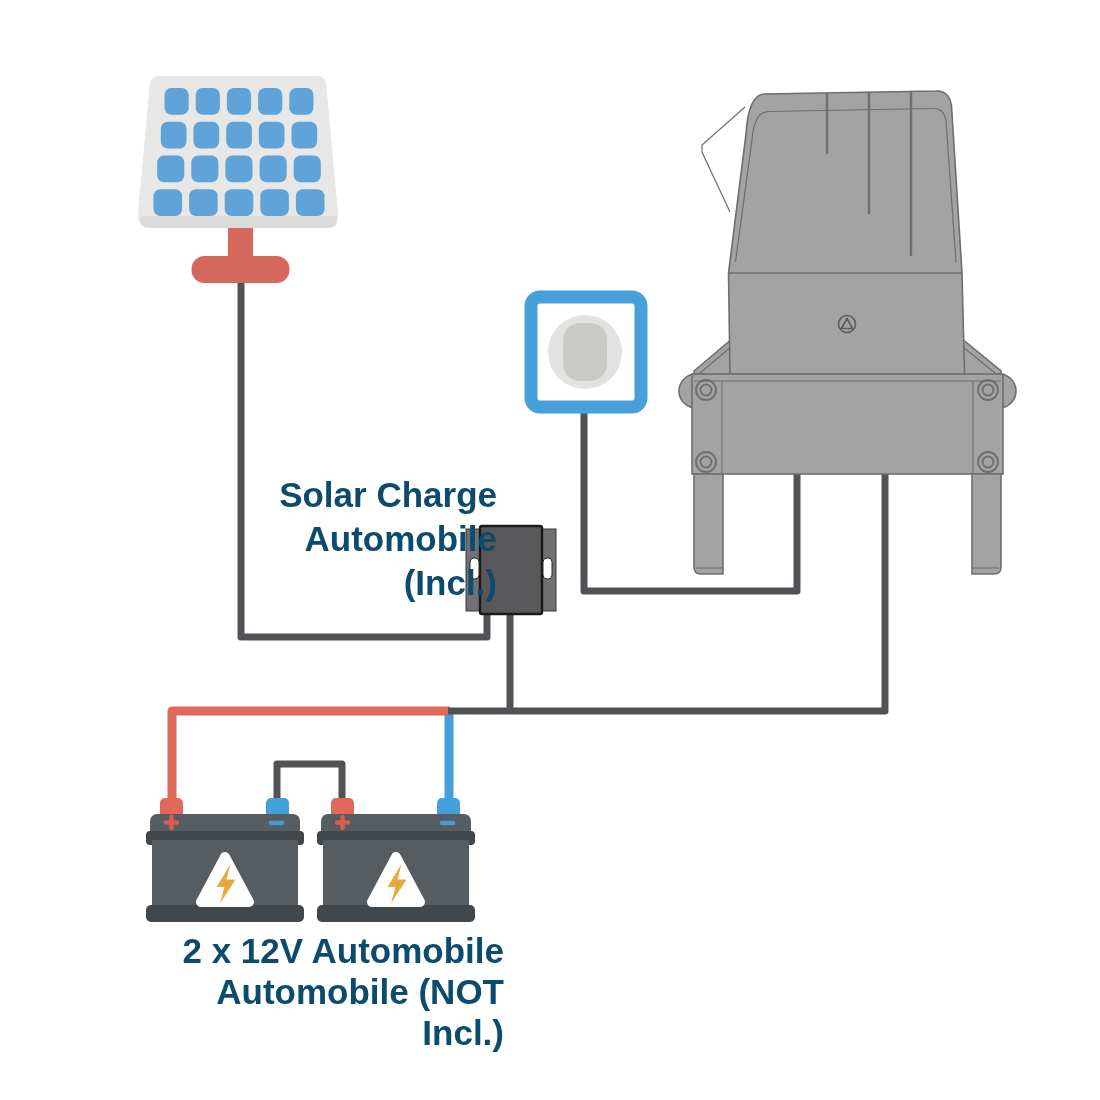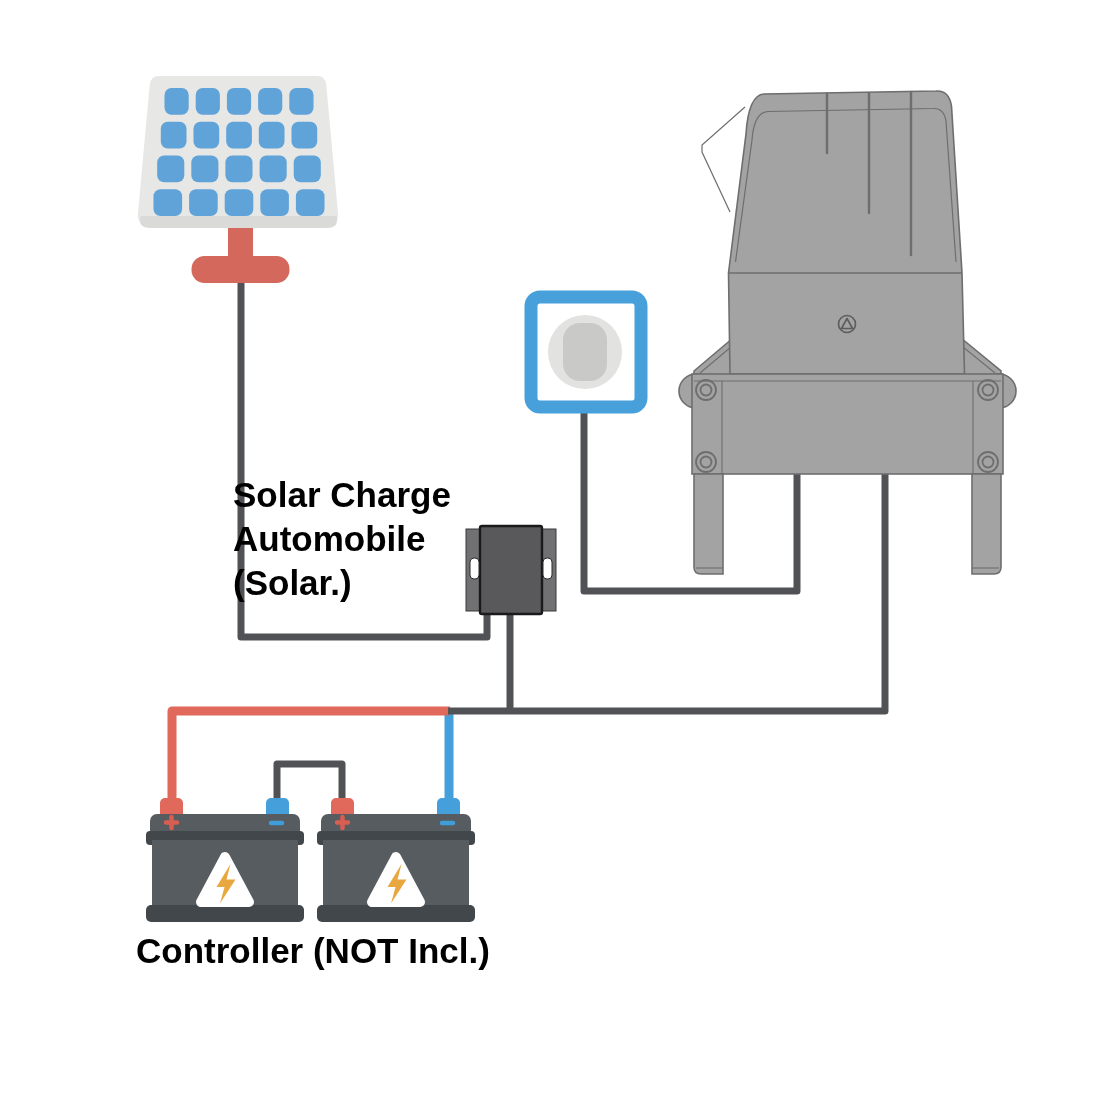--- a/index.html
+++ b/index.html
@@ -1,21 +1,21 @@
 <!DOCTYPE html>
 <html><head>
 <meta charset="utf-8">
 <style>
   html,body{margin:0;padding:0;background:#ffffff;}
   .canvas{
     position:relative;width:1100px;height:1100px;background:#ffffff;
     font-family:"Liberation Sans",sans-serif;overflow:hidden;
   }
   svg.diagram{position:absolute;left:0;top:0;}
-  .label{position:absolute;color:#000000;font-weight:700;text-align:left;}
+  .label{position:absolute;color:#0c4a6e;font-weight:700;text-align:right;}
   .label span{display:block;}
   #controller-label{left:233px;top:473px;width:264px;font-size:35px;line-height:44px;}
   #batteries-label{left:136px;top:930px;width:368px;font-size:35px;line-height:41px;}
 </style>
 </head>
 <body>
 
 <div class="canvas">
 
   <svg class="diagram" width="1100" height="1100" viewBox="0 0 1100 1100">
@@ -146,19 +146,20 @@
       <path fill="none" stroke="#D85E52" stroke-width="4.5" stroke-linecap="round" d="M166,822.5 H177 M171.5,817 V828"></path>
       <path fill="none" stroke="#3F9EDA" stroke-width="4.5" stroke-linecap="round" d="M271,823 H282"></path>
       <path fill="#ffffff" stroke="#ffffff" stroke-width="10" stroke-linejoin="round" d="M225,857 L201,902 L249,902 Z"></path>
       <path d="M230.5,864 L216.5,887 L224.5,887 L220,903.5 L235.5,879.5 L226.5,879.5 Z" fill="#E9A83F"></path>
     </g>
   </svg>
 
   <div class="label" id="controller-label">
     <span>Solar Charge</span>
     <span>Automobile</span>
-    <span>(Solar.)</span>
+    <span>(Incl.)</span>
   </div>
 
   <div class="label" id="batteries-label">
-    <span>Controller (NOT Incl.)</span>
+    <span>2 x 12V Automobile</span>
+    <span>Automobile (NOT Incl.)</span>
   </div>
 </div>
 
 </body></html>

